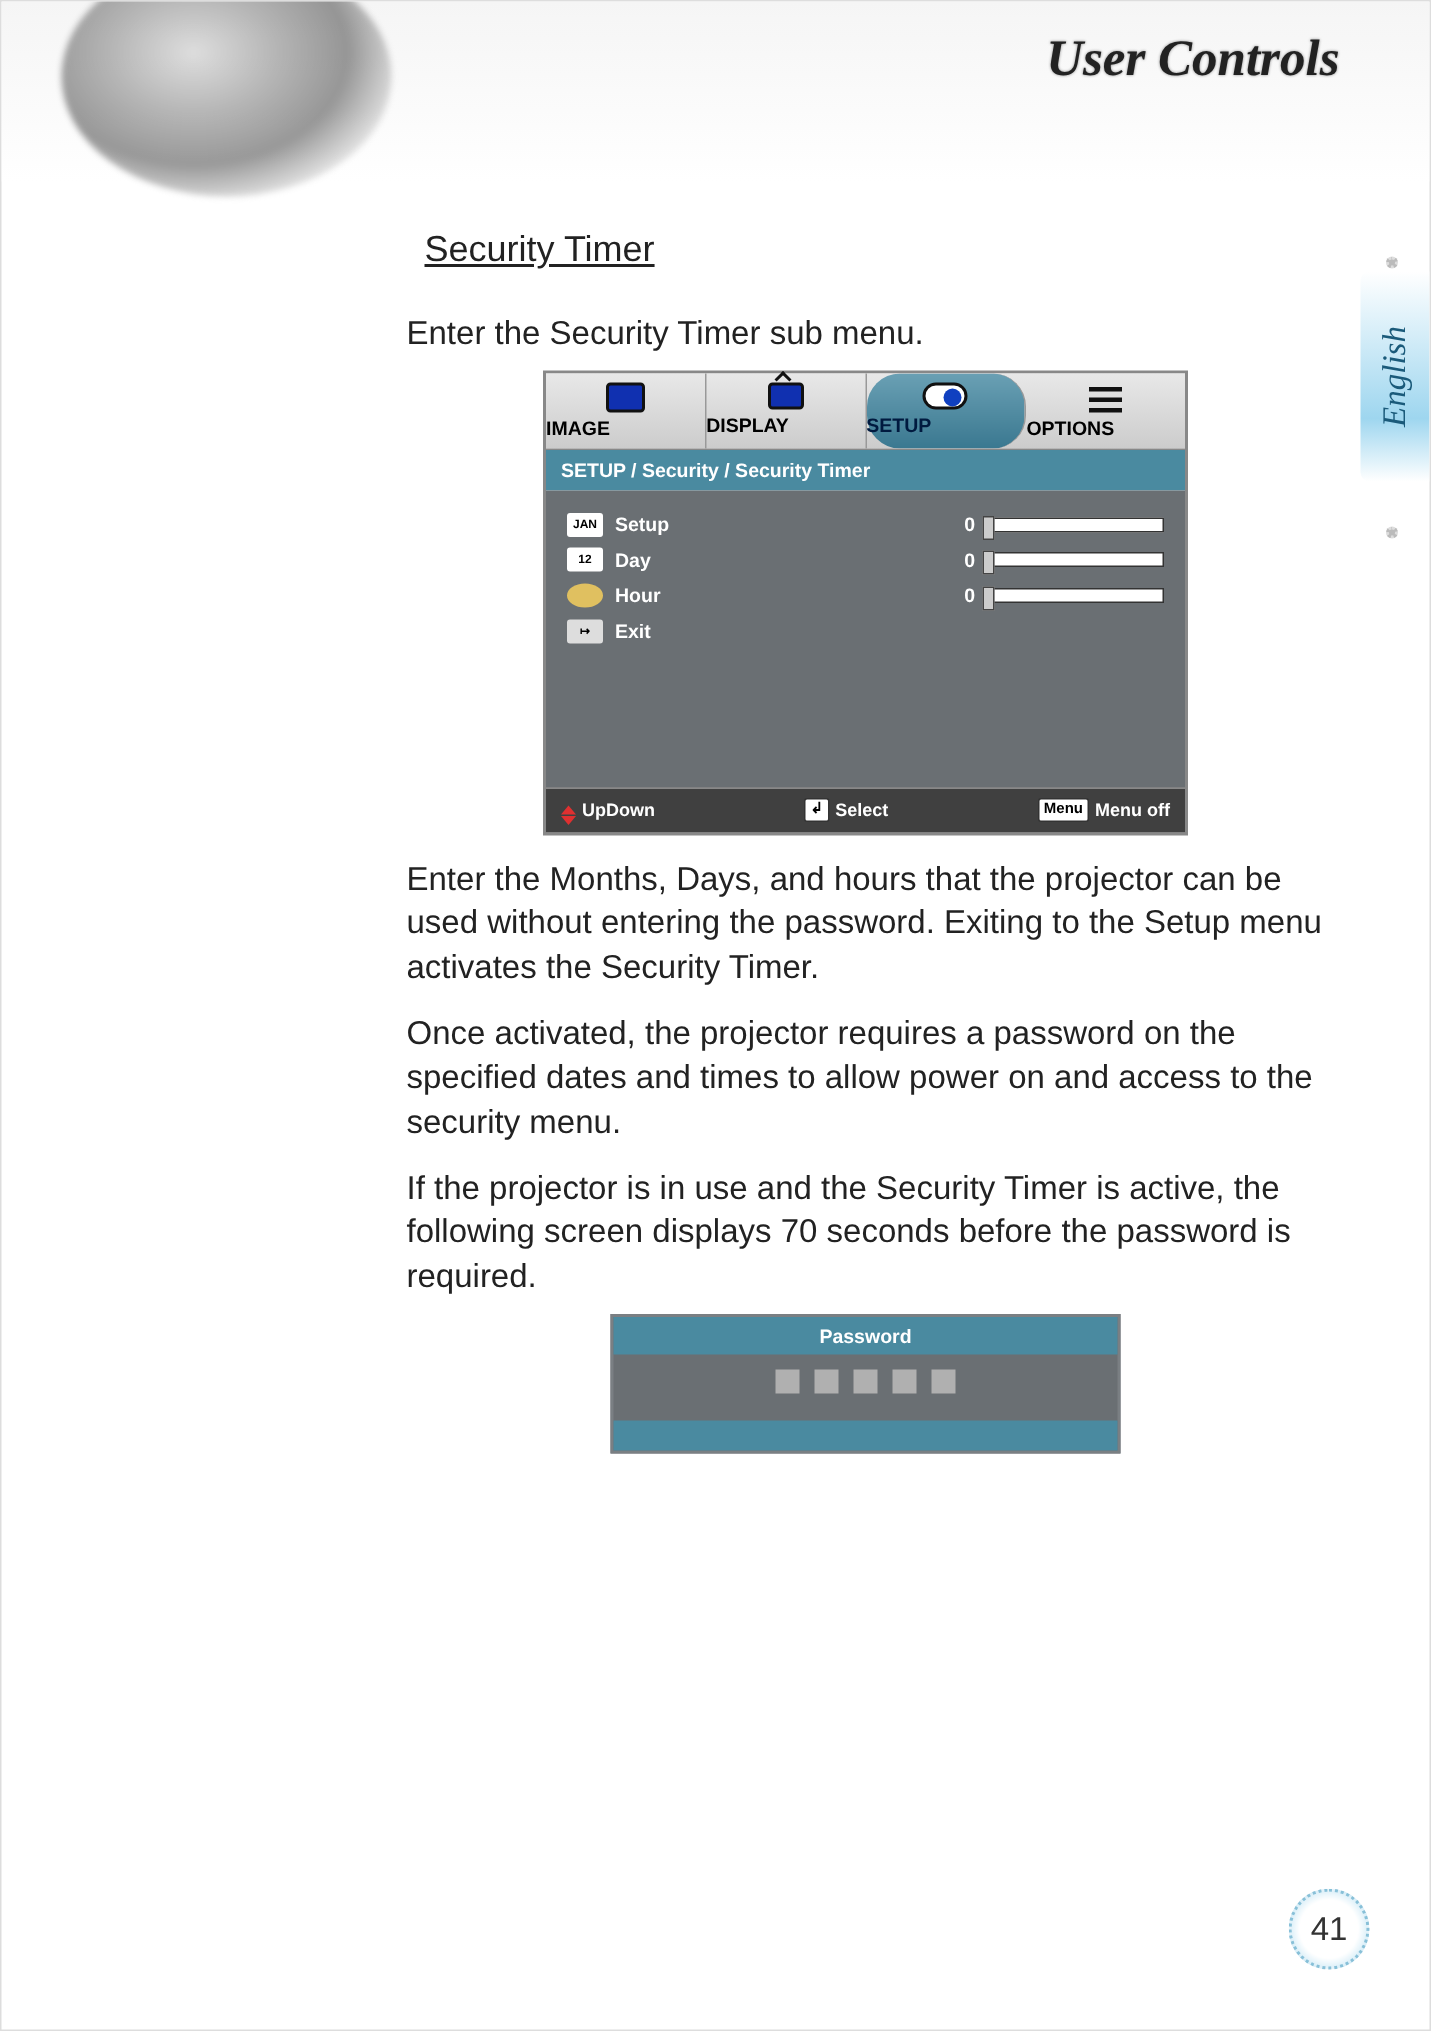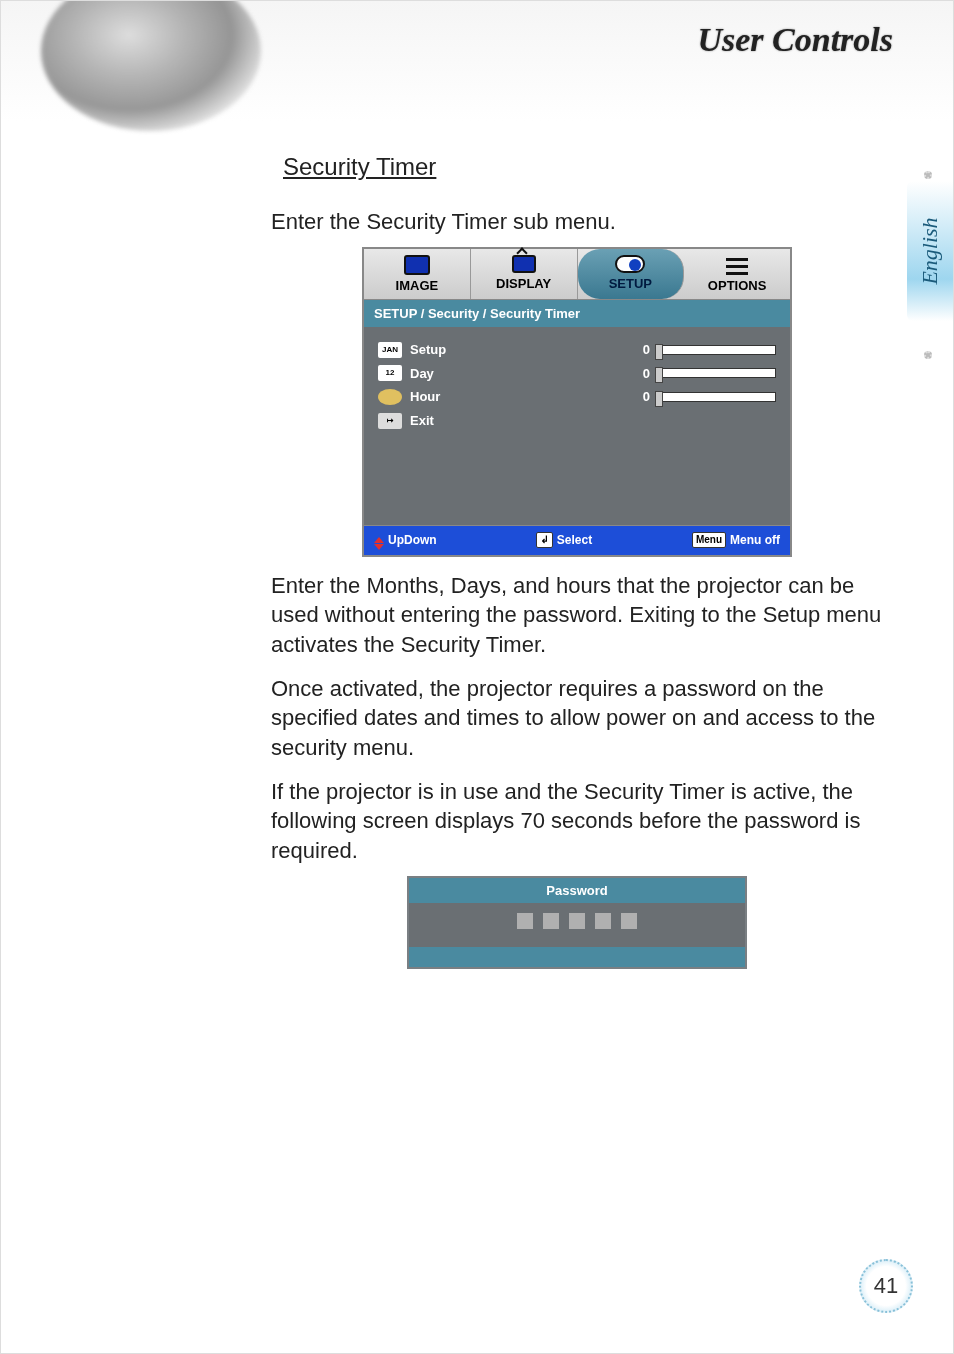--- a/index.html
+++ b/index.html
@@ -61,21 +61,20 @@
     font-size: 14px;
     color: #fff;
   }
   .osd-tabs {
     display: flex;
     background: linear-gradient(#e8e8e8,#ccc);
     border-bottom: 1px solid #888;
   }
   .osd-tab {
     flex: 1;
-    text-align: center;
     padding: 6px 0 4px 0;
     color: #000;
     font-weight: bold;
     font-size: 13px;
     border-right: 1px solid #999;
     cursor: pointer;
   }
   .osd-tab:last-child { border-right: none; }
   .osd-tab.active {
     background: linear-gradient(#6aa0b4,#3a7890);
@@ -126,21 +125,21 @@
     border: 1px solid #333;
     position: relative;
   }
   .osd-row .mslider::before {
     content:"";
     position:absolute; left:-2px; top:-2px;
     width:6px; height:14px; background:#ccc; border:1px solid #444;
   }
   .osd-footer {
     display: flex;
-    background: #1d4ed8;
+    background: #404040;
     border-top: 1px solid #888;
     padding: 6px 10px;
     font-weight: bold;
     font-size: 12px;
     justify-content: space-between;
   }
   .osd-footer .fhint { display:flex; align-items:center; gap:4px; }
   .arrow-updown {
     width: 0; height: 0;
     border-left: 5px solid transparent;

